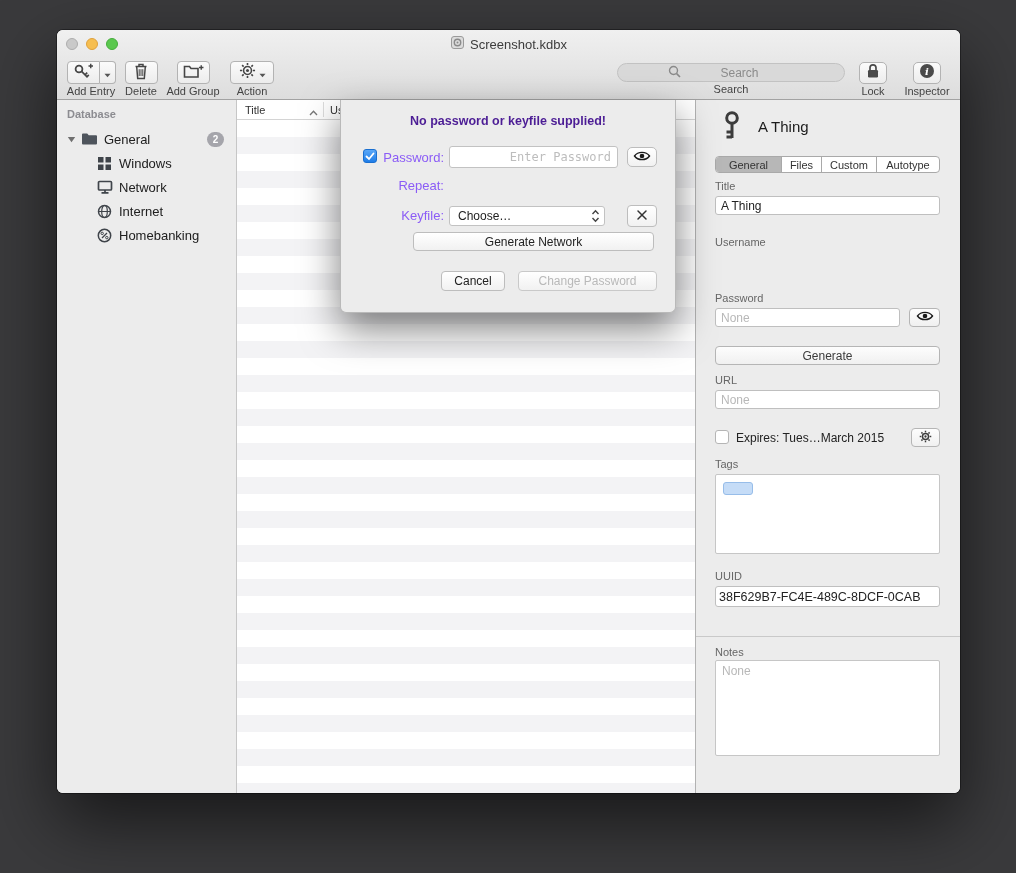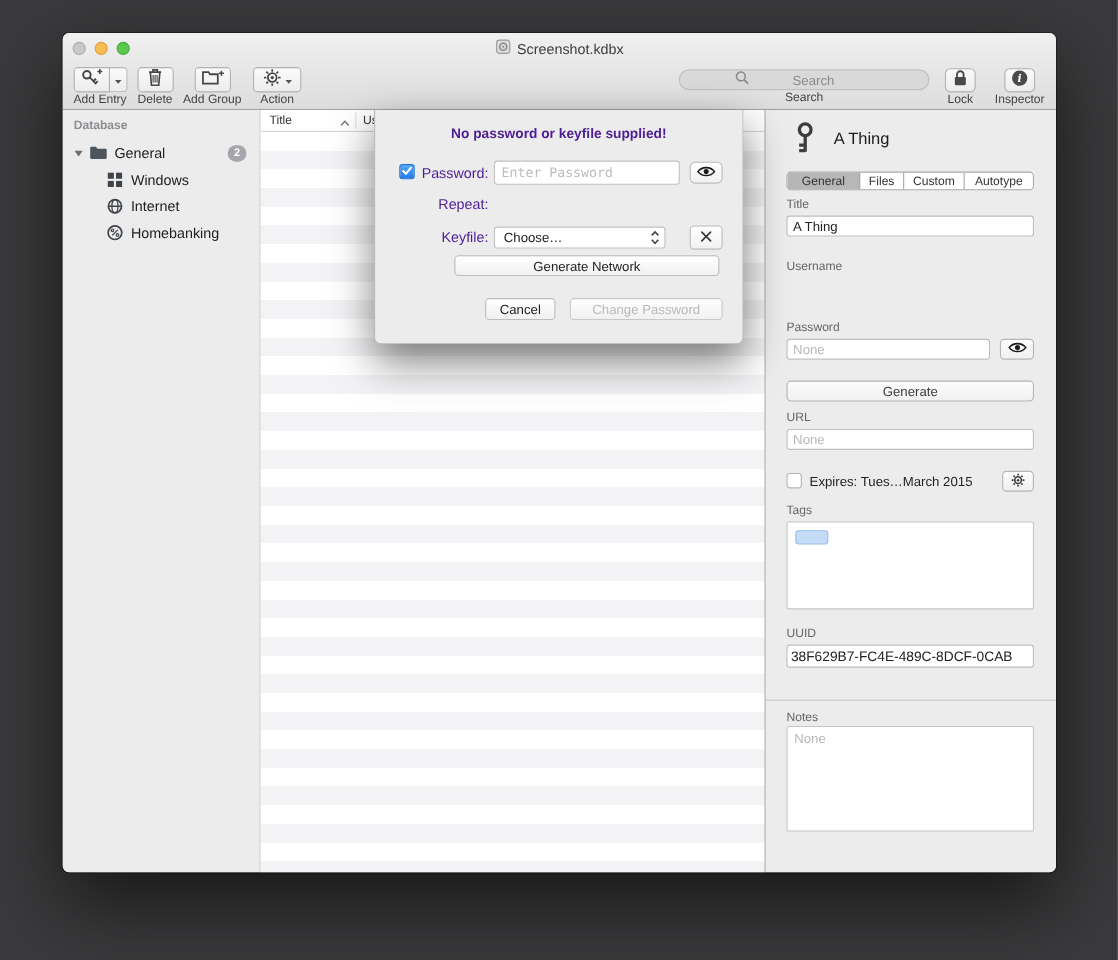--- a/index.html
+++ b/index.html
@@ -100,21 +100,21 @@
 
   
   .dialog { position:absolute; left:283px; top:70px; width:336px; height:213px; background:#ececec;
     border:1px solid #b9b9b9; border-top:none; border-radius:0 0 6px 6px;
     box-shadow:0 16px 38px rgba(0,0,0,.5); z-index:10; }
   .dlg-msg { position:absolute; top:14px; left:0; right:0; text-align:center; font-size:12.5px;
     font-weight:700; color:#4c1d95; }
   .dlg-check { position:absolute; left:22px; top:49px; width:14px; height:14px; border-radius:3px;
     background:linear-gradient(#5aa7f8,#1f7de8); border:1px solid #1a6fd0; display:flex;
     align-items:center; justify-content:center; }
-  .dlg-label { position:absolute; left:0; width:103px; text-align:right; font-size:13px; color:#4c1d95;padding-left:37px; }
+  .dlg-label { position:absolute; left:0; width:103px; text-align:right; font-size:13px; color:#8b5cf6;padding-left:37px; }
   .dlg-field { position:absolute; left:108px; width:169px; height:22px; border:1px solid #c2c2c2;
     border-radius:3px; background:#fff; font-family:"DejaVu Sans Mono", monospace; font-size:12px;
     color:#222; padding:0 6px; outline:none; }
   .dlg-field::placeholder { color:#bdbdbd; }
   .dlg-btn { border:1px solid #bdbdbd; border-radius:4px; background:linear-gradient(#ffffff,#f1f1f1);
     display:flex; align-items:center; justify-content:center; font-size:12px; color:#222; }
   .dlg-eye { position:absolute; left:286px; top:47px; width:30px; height:20px; border-radius:5px; }
   .dlg-select { position:absolute; left:108px; top:106px; width:156px; height:20px;
     border:1px solid #c2c2c2; border-radius:3px; background:#fff; display:flex; align-items:center;
     font-size:12px; color:#222; padding-left:8px; }
@@ -297,20 +297,30 @@
                 <rect x="1" y="1" width="5.5" height="5.5"></rect>
                 <rect x="8.5" y="1" width="5.5" height="5.5"></rect>
                 <rect x="1" y="8.5" width="5.5" height="5.5"></rect>
                 <rect x="8.5" y="8.5" width="5.5" height="5.5"></rect>
               </svg>
           </span>
           <span>Windows</span>
         </div>
         <div class="sb-row sb-child">
           <span class="sb-icon">
+            <svg width="16" height="14" viewBox="0 0 16 14">
+                <rect x="1.5" y="1.5" width="13" height="8.5" rx="1" fill="none" stroke="#3f444a" stroke-width="1.7"></rect>
+                <line x1="8" y1="10" x2="8" y2="12.3" stroke="#3f444a" stroke-width="1.7"></line>
+                <line x1="4.5" y1="12.8" x2="11.5" y2="12.8" stroke="#3f444a" stroke-width="1.7"></line>
+              </svg>
+          </span>
+          <span>Network</span>
+        </div>
+        <div class="sb-row sb-child">
+          <span class="sb-icon">
             <svg width="15" height="15" viewBox="0 0 15 15">
                 <circle cx="7.5" cy="7.5" r="6" fill="none" stroke="#3f444a" stroke-width="1.5"></circle>
                 <ellipse cx="7.5" cy="7.5" rx="2.8" ry="6" fill="none" stroke="#3f444a" stroke-width="1.2"></ellipse>
                 <line x1="1.5" y1="7.5" x2="13.5" y2="7.5" stroke="#3f444a" stroke-width="1.2"></line>
               </svg>
           </span>
           <span>Internet</span>
         </div>
         <div class="sb-row sb-child">
           <span class="sb-icon">
@@ -421,21 +431,21 @@
     <div class="dlg-msg">No password or keyfile supplied!</div>
 
     <span class="dlg-check">
       <span>
         <svg width="10" height="9" viewBox="0 0 10 9">
             <path d="M1.5 4.5 L4 7 L8.5 1.5" fill="none" stroke="#fff" stroke-width="1.8" stroke-linecap="round"></path>
           </svg>
       </span>
     </span>
     <span class="dlg-label" style="top:50px;">Password:</span>
-    <input class="dlg-field" style="top: 46px;" placeholder="Enter Password">
+    <input class="dlg-field" style="top: 46px; text-align: right;" placeholder="Enter Password">
     <div class="dlg-btn dlg-eye">
       <span>
         <svg width="18" height="12" viewBox="0 0 18 12">
             <path d="M1.5 6 C5 1.2 13 1.2 16.5 6 C13 10.8 5 10.8 1.5 6 Z" fill="none" stroke="#1a1a1a" stroke-width="1.4"></path>
             <circle cx="9" cy="6" r="2.3" fill="#1a1a1a"></circle>
           </svg>
       </span>
     </div>
 
     <span class="dlg-label" style="top:78px;">Repeat:</span>

